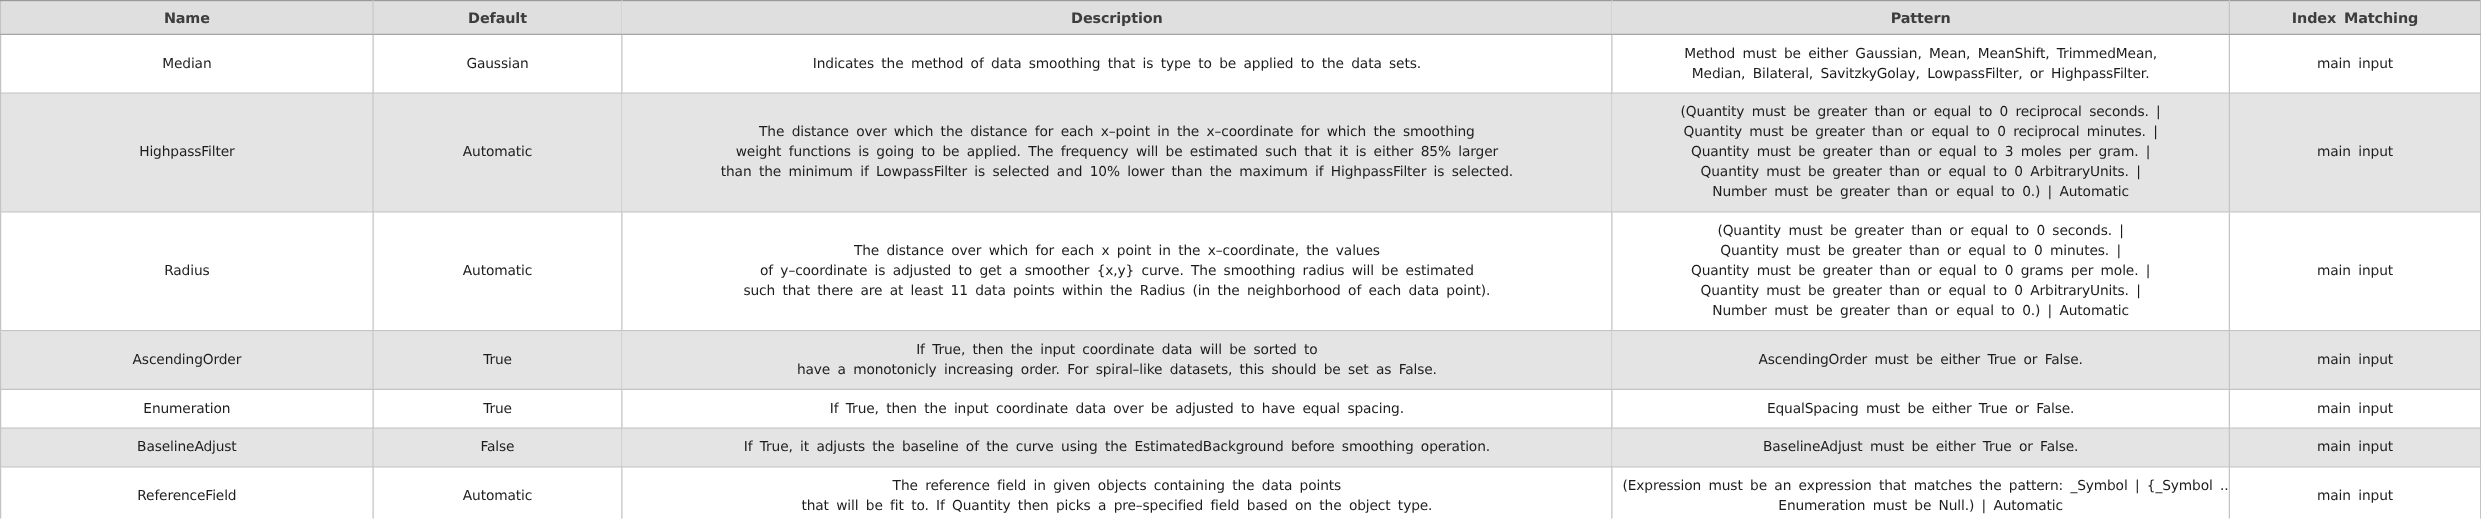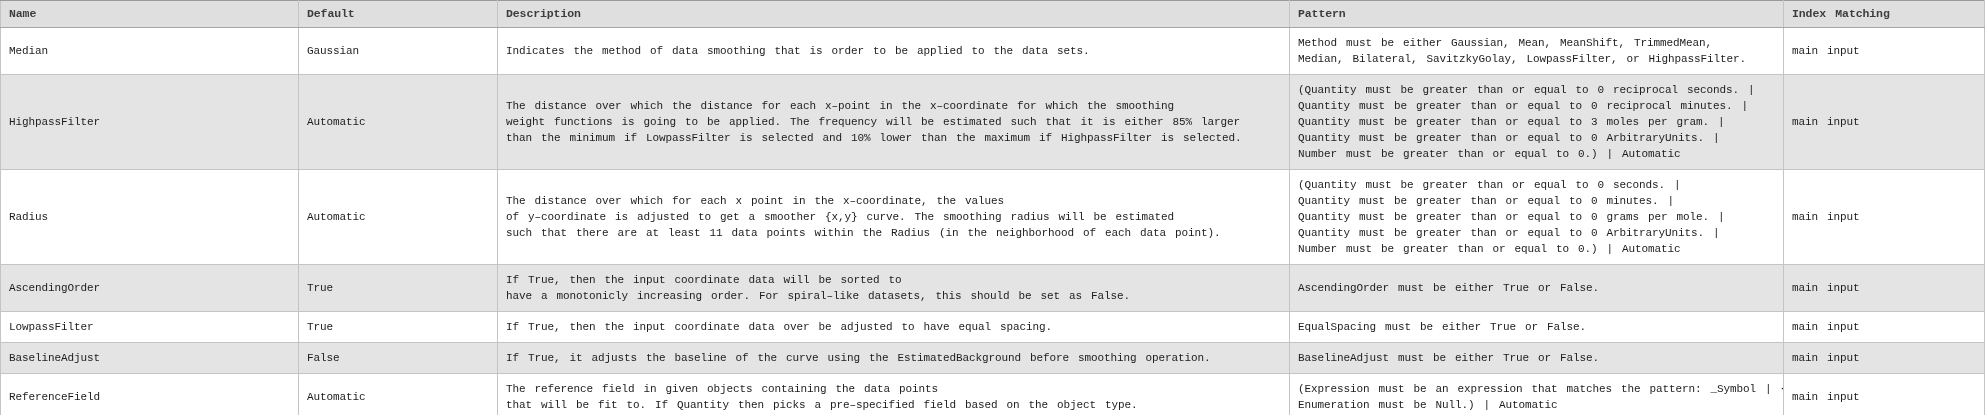--- a/index.html
+++ b/index.html
@@ -23,29 +23,28 @@
   }
   col.c-name   { width: 298px; }
   col.c-def    { width: 199px; }
   col.c-desc   { width: 792px; }
   col.c-pat    { width: 494px; }
   col.c-idx    { width: 201px; }
 
   th, td {
     border: 1px solid #c4c4c4;
     vertical-align: middle;
-    text-align: left;
+    text-align: center;
     font-size: 11px;
     line-height: 16px;
     color: #1c1c1c;
     letter-spacing: -0.1px;
     word-spacing: 2.5px;
     overflow: hidden;
     white-space: nowrap;
-    font-family: Liberation Mono, monospace;
   }
   thead th {
     background: #dfdfdf;
     color: #3d3d3d;
     font-weight: bold;
     font-size: 11.5px;
     padding: 5px 8px;
     border-bottom: 1px solid #a5a5a5;
     border-top: 1px solid #999999;
   }
@@ -83,21 +82,21 @@
     </thead>
     <tbody id="table-body">
         <tr>
           <td>
             <div class="line">Median</div>
           </td>
           <td>
             <div class="line">Gaussian</div>
           </td>
           <td>
-            <div class="line">Indicates the method of data smoothing that is order to be applied to the data sets.</div>
+            <div class="line">Indicates the method of data smoothing that is type to be applied to the data sets.</div>
           </td>
           <td>
             <div class="line">Method must be either Gaussian, Mean, MeanShift, TrimmedMean,</div>
             <div class="line">Median, Bilateral, SavitzkyGolay, LowpassFilter, or HighpassFilter.</div>
           </td>
           <td>
             <div class="line">main input</div>
           </td>
         </tr>
         <tr>
@@ -159,21 +158,21 @@
           </td>
           <td>
             <div class="line">AscendingOrder must be either True or False.</div>
           </td>
           <td>
             <div class="line">main input</div>
           </td>
         </tr>
         <tr>
           <td>
-            <div class="line">LowpassFilter</div>
+            <div class="line">Enumeration</div>
           </td>
           <td>
             <div class="line">True</div>
           </td>
           <td>
             <div class="line">If True, then the input coordinate data over be adjusted to have equal spacing.</div>
           </td>
           <td>
             <div class="line">EqualSpacing must be either True or False.</div>
           </td>

